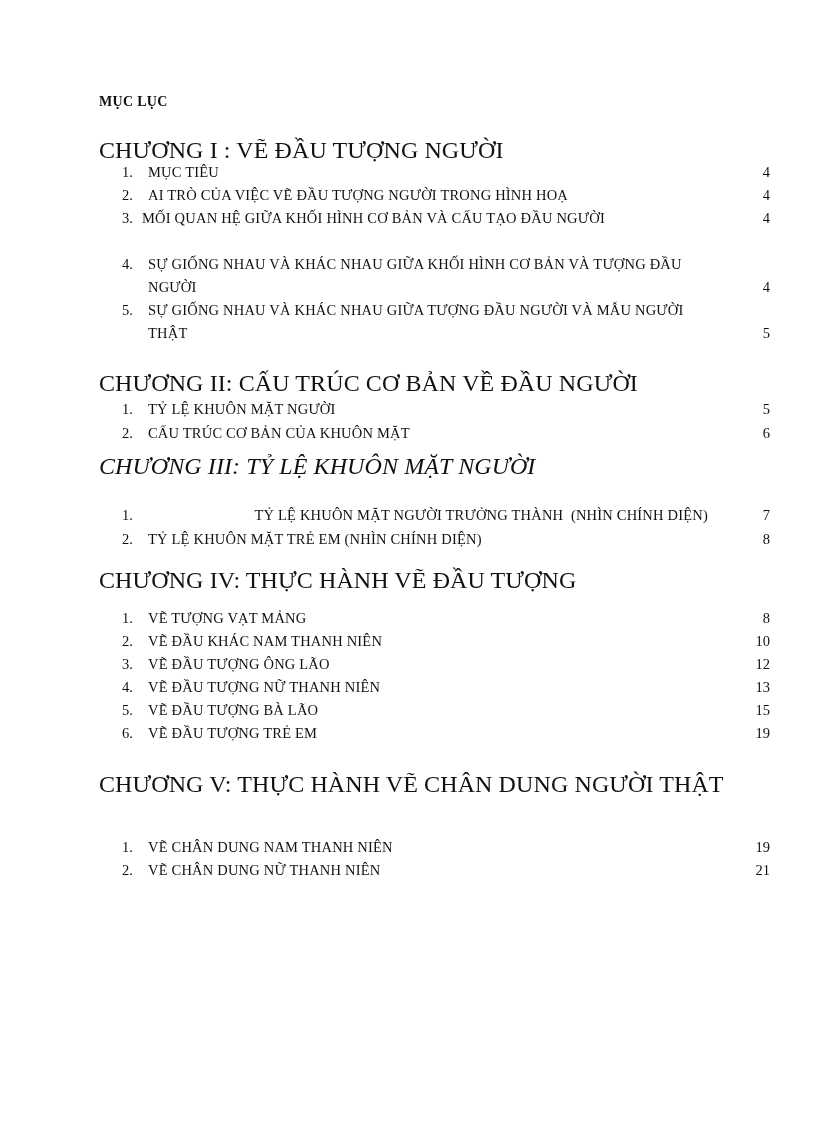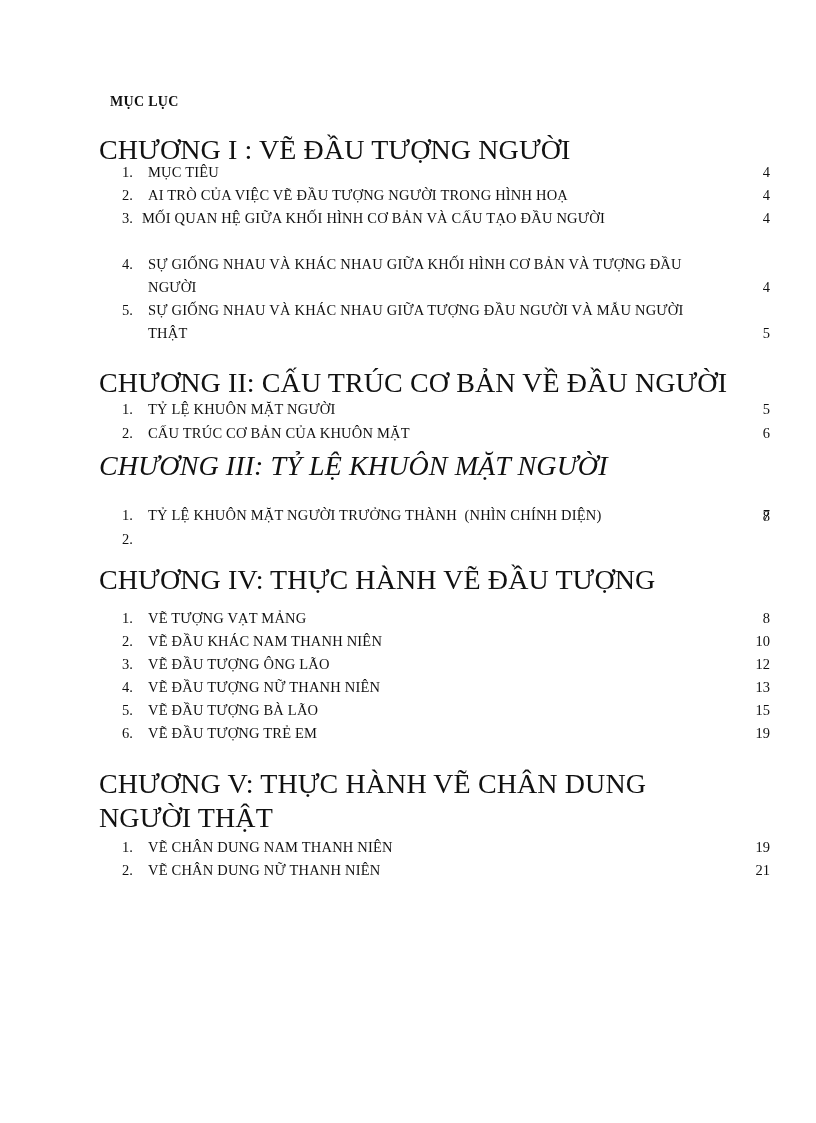--- a/index.html
+++ b/index.html
@@ -21,26 +21,25 @@
       width: 816px;
       height: 1123px;
     }
     .toc-title {
       position: absolute;
       left: 99px;
       top: 94px;
       font-size: 14px;
       font-weight: bold;
       letter-spacing: 0.3px;
-      margin-left: 11px;
     }
     .chapter {
       position: absolute;
       left: 99px;
-      font-size: 28px;
+      font-size: 24px;
       line-height: 30px;
       white-space: nowrap;
       letter-spacing: 0.1px;
     }
     .chapter.wrap {
       white-space: normal;
       width: 640px;
       line-height: 34px;
     }
     .item {
@@ -114,25 +113,26 @@
   <div class="item" style="top:422px;">
     <span class="num">2.</span>
     <span class="text">CẤU TRÚC CƠ BẢN CỦA KHUÔN MẶT</span>
     <span class="page-no">6</span>
   </div>
 
   <div class="chapter" style="top:451px;font-style:italic;">CHƯƠNG III: TỶ LỆ KHUÔN MẶT NGƯỜI</div>
 
   <div class="item" style="top:504px;">
     <span class="num">1.</span>
-    <span class="text" style="white-space:pre;">TỶ LỆ KHUÔN MẶT NGƯỜI TRƯỞNG THÀNH  (NHÌN CHÍNH DIỆN)</span>
+    <span class="text" style="white-space:pre;text-align:right;">TỶ LỆ KHUÔN MẶT NGƯỜI TRƯỞNG THÀNH  (NHÌN CHÍNH DIỆN)</span>
     <span class="page-no">7</span>
   </div>
   <div class="item" style="top:528px;">
     <span class="num">2.</span>
+    <span class="text">TỶ LỆ KHUÔN MẶT TRẺ EM (NHÌN CHÍNH DIỆN)</span>
     <span class="page-no">8</span>
   </div>
 
   <div class="chapter" style="top:565px;">CHƯƠNG IV: THỰC HÀNH VẼ ĐẦU TƯỢNG</div>
 
   <div class="item" style="top:607px;">
     <span class="num">1.</span>
     <span class="text">VẼ TƯỢNG VẠT MẢNG</span>
     <span class="page-no">8</span>
   </div>

